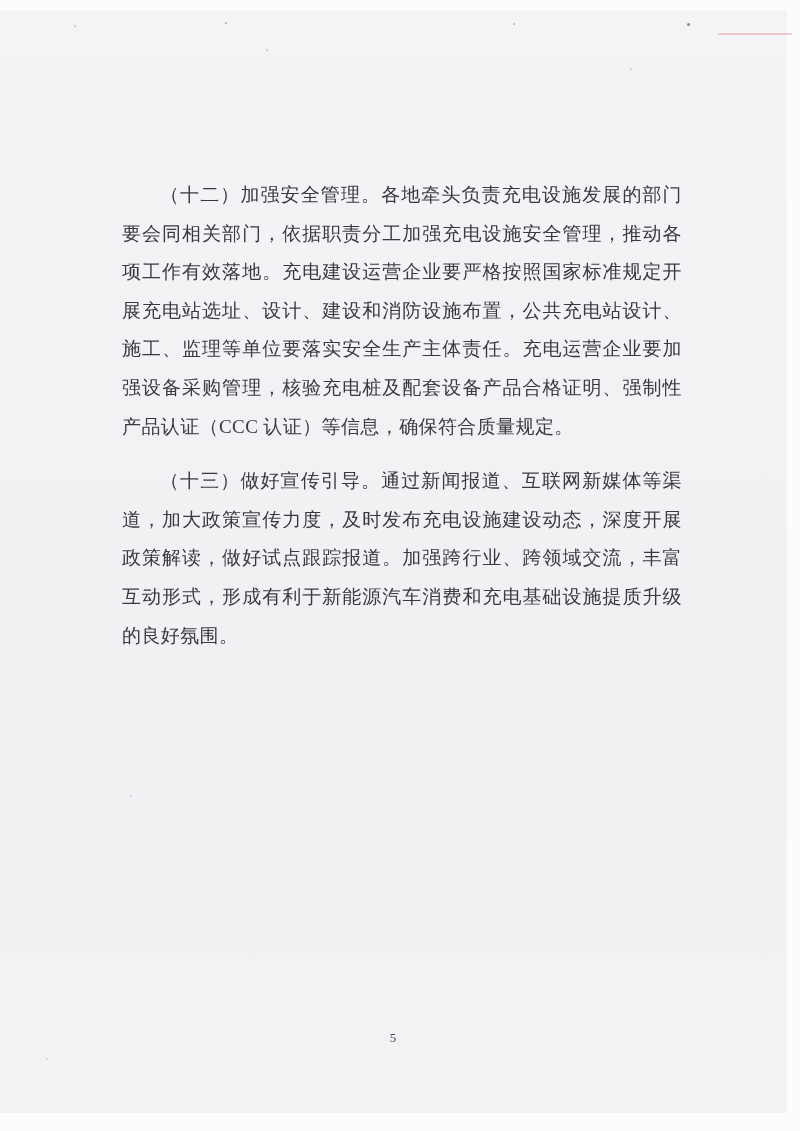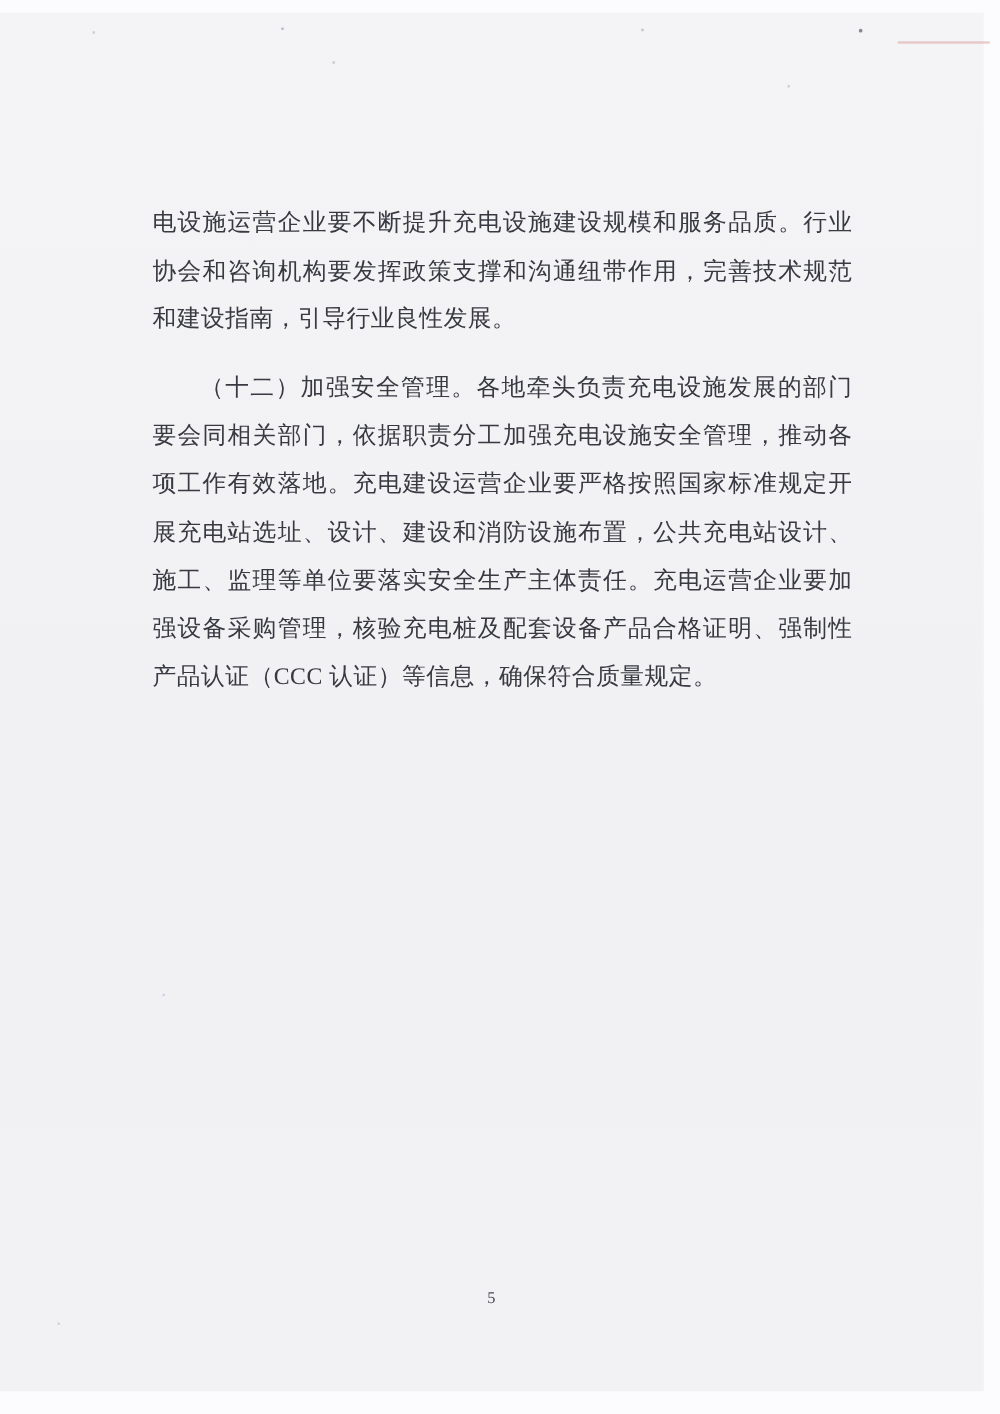--- a/index.html
+++ b/index.html
@@ -87,18 +87,18 @@
   </style>
 </head>
 <body>
 
 <div class="sheet">
   <div class="artifact-line"></div>
   <div class="artifact-dot"></div>
   <div class="speckles"></div>
 
   <div class="doc-text">
-    <p class="para">电设施运营企业要不断提升充电设施建设规模和服务品质。行业协会和咨询机构要发挥政策支撑和沟通纽带作用，完善技术规范和建设指南，引导行业良性发展。</p>
     <p class="para indent">（十二）加强安全管理。各地牵头负责充电设施发展的部门要会同相关部门，依据职责分工加强充电设施安全管理，推动各项工作有效落地。充电建设运营企业要严格按照国家标准规定开展充电站选址、设计、建设和消防设施布置，公共充电站设计、施工、监理等单位要落实安全生产主体责任。充电运营企业要加强设备采购管理，核验充电桩及配套设备产品合格证明、强制性产品认证（CCC 认证）等信息，确保符合质量规定。</p>
+    <p class="para indent">（十三）做好宣传引导。通过新闻报道、互联网新媒体等渠道，加大政策宣传力度，及时发布充电设施建设动态，深度开展政策解读，做好试点跟踪报道。加强跨行业、跨领域交流，丰富互动形式，形成有利于新能源汽车消费和充电基础设施提质升级的良好氛围。</p>
   </div>
 
   <div class="page-number">5</div>
 </div>
 
 </body></html>

